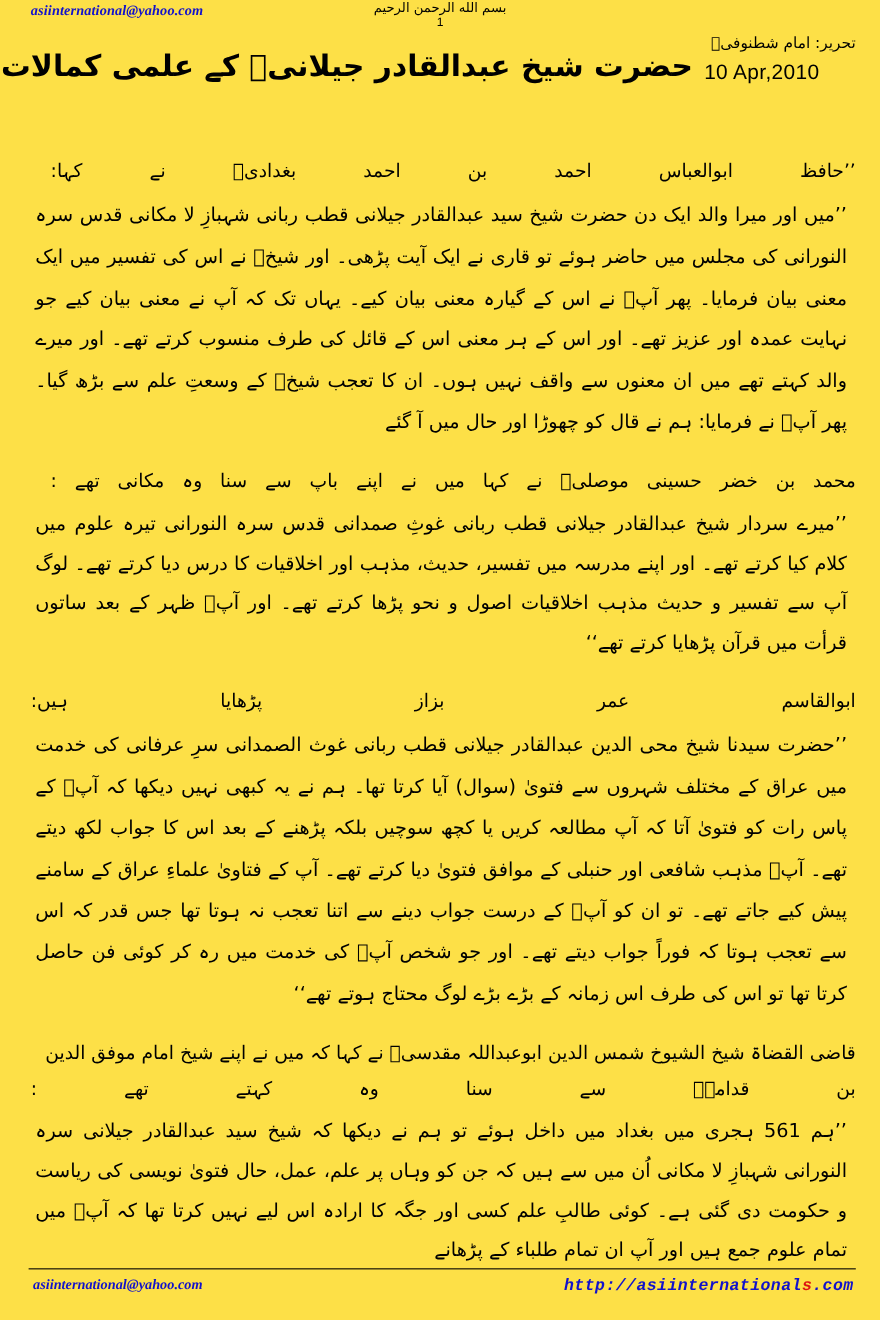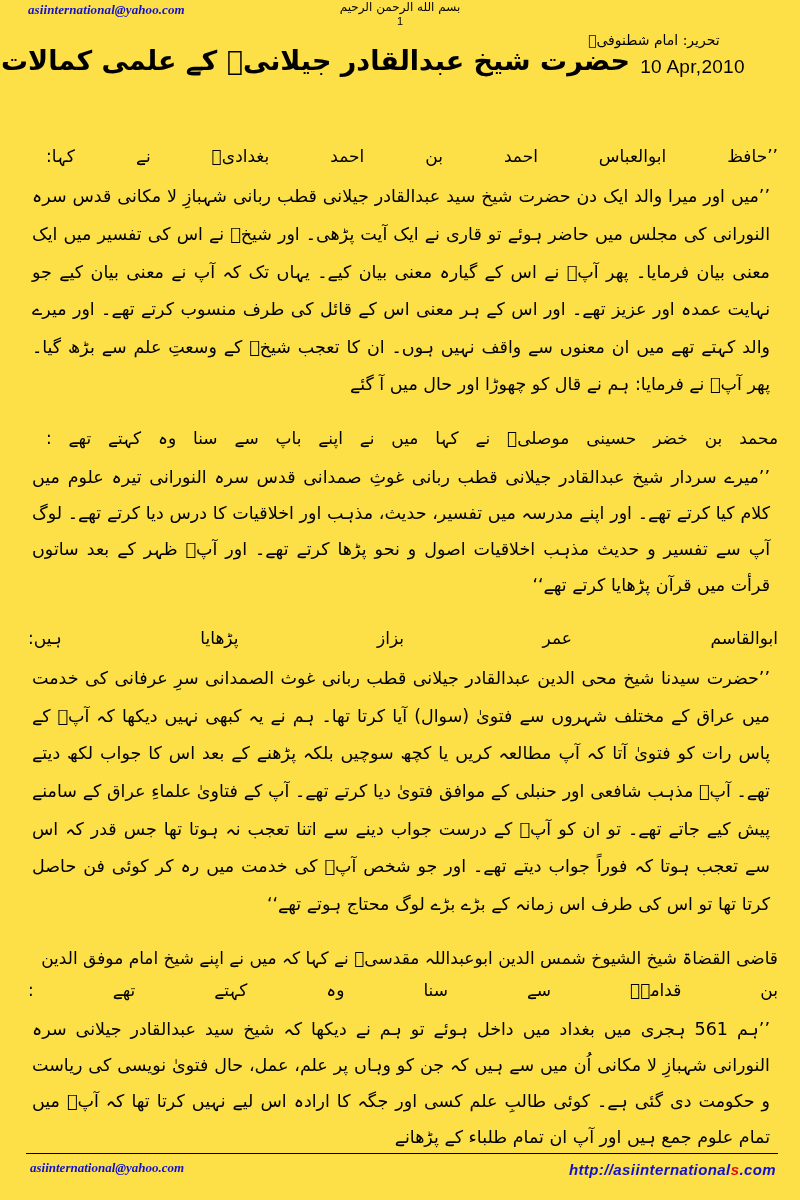--- a/index.html
+++ b/index.html
@@ -63,21 +63,21 @@
     font-family: "Liberation Sans", sans-serif;
     font-size: 11px;
     color: #000;
   }
 
   .author-credit {
     position: absolute;
     right: 22px;
     top: 32px;
     width: 190px;
-    text-align: left;
+    text-align: right;
     direction: rtl;
     font-family: "DejaVu Sans", sans-serif;
     font-size: 14px;
     color: #000;
     white-space: nowrap;
   }
   .doc-date {
     position: absolute;
     right: 20px;
     top: 56px;
@@ -176,21 +176,21 @@
     font-weight: bold;
     font-size: 13px;
     color: #1111cc;
     direction: ltr;
     white-space: nowrap;
   }
   .footer-url {
     position: absolute;
     right: 24px;
     bottom: 22px;
-    font-family: Liberation Sans, sans-serif;
+    font-family: Liberation Mono, monospace;
     font-style: italic;
     font-weight: bold;
     font-size: 15px;
     letter-spacing: 0.4px;
     color: #1111cc;
     direction: ltr;
     white-space: nowrap;
   }
   .footer-url .accent { color: #dd1111; }
 </style>
@@ -214,21 +214,21 @@
   <div class="body-area">
 
     <div class="block">
       <div class="speaker indent-right">’’حافظ ابوالعباس احمد بن احمد بغدادیؒ نے کہا:</div>
       <div class="quote">’’میں اور میرا والد ایک دن حضرت شیخ سید عبدالقادر جیلانی قطب ربانی شہبازِ لا مکانی قدس سرہ النورانی کی مجلس میں حاضر ہوئے تو قاری نے ایک آیت پڑھی۔ اور شیخؒ نے اس کی تفسیر میں ایک معنی بیان فرمایا۔ پھر آپؒ نے اس کے گیارہ معنی بیان کیے۔ یہاں تک کہ آپ نے معنی بیان کیے جو نہایت عمدہ اور عزیز تھے۔ اور اس کے ہر معنی اس کے قائل کی طرف منسوب کرتے تھے۔ اور میرے والد کہتے تھے میں ان معنوں سے واقف نہیں ہوں۔ ان کا تعجب شیخؒ کے وسعتِ علم سے بڑھ گیا۔ پھر آپؒ نے فرمایا:  ہم نے قال کو چھوڑا اور حال میں آ گئے</div>
     </div>
 
     <div class="gap-sm"></div>
 
     <div class="block">
-      <div class="speaker indent-right">محمد بن خضر حسینی موصلیؒ نے کہا میں نے اپنے باپ سے سنا وہ کہتے تھے :</div>
+      <div class="speaker indent-right">محمد بن خضر حسینی موصلیؒ نے کہا میں نے اپنے باپ سے سنا وہ مکانی تھے :</div>
       <div class="quote tight">’’میرے سردار شیخ عبدالقادر جیلانی قطب ربانی غوثِ صمدانی قدس سرہ النورانی تیرہ علوم میں کلام کیا کرتے تھے۔ اور اپنے مدرسہ میں تفسیر، حدیث، مذہب اور اخلاقیات کا درس دیا کرتے تھے۔ لوگ آپ سے تفسیر و حدیث مذہب اخلاقیات اصول و نحو پڑھا کرتے تھے۔ اور آپؒ ظہر کے بعد ساتوں قرأت میں قرآن پڑھایا کرتے تھے‘‘</div>
     </div>
 
     <div class="gap-sm"></div>
 
     <div class="block">
       <div class="speaker full">ابوالقاسم عمر بزاز پڑھایا ہیں:</div>
       <div class="quote">’’حضرت سیدنا شیخ محی الدین عبدالقادر جیلانی قطب ربانی غوث الصمدانی سرِ عرفانی کی خدمت میں عراق کے مختلف شہروں سے فتویٰ (سوال) آیا کرتا تھا۔ ہم نے یہ کبھی نہیں دیکھا کہ آپؒ کے پاس رات کو فتویٰ آتا کہ آپ مطالعہ کریں یا کچھ سوچیں بلکہ پڑھنے کے بعد اس کا جواب لکھ دیتے تھے۔ آپؒ مذہب شافعی اور حنبلی کے موافق فتویٰ دیا کرتے تھے۔ آپ کے فتاویٰ علماءِ عراق کے سامنے پیش کیے جاتے تھے۔ تو ان کو آپؒ کے درست جواب دینے سے اتنا تعجب نہ ہوتا تھا جس قدر کہ اس سے تعجب ہوتا کہ فوراً جواب دیتے تھے۔ اور جو شخص آپؒ کی خدمت میں رہ کر کوئی فن حاصل کرتا  تھا تو اس کی طرف اس زمانہ کے بڑے بڑے لوگ محتاج ہوتے تھے‘‘</div>
     </div>
 

